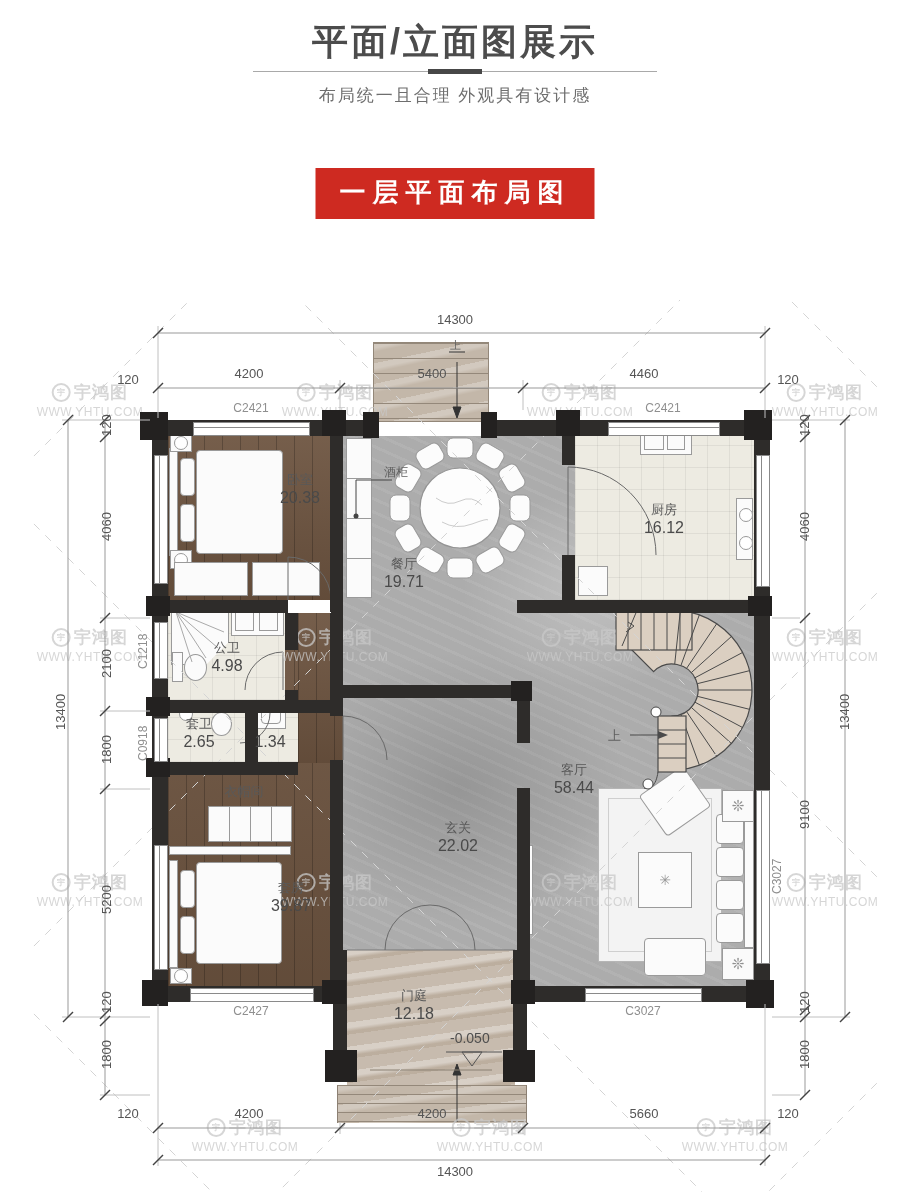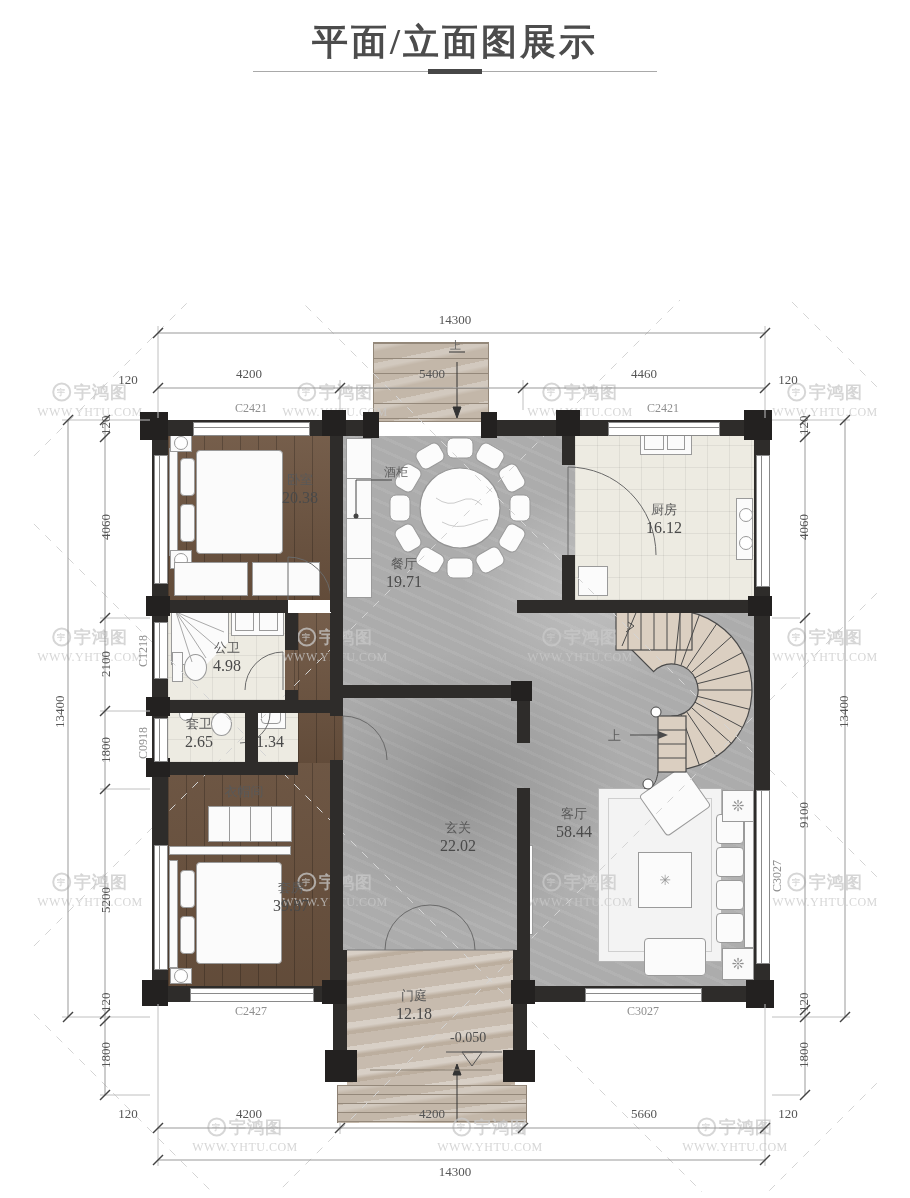--- a/index.html
+++ b/index.html
@@ -1,17 +1,17 @@
 <!DOCTYPE html>
 <html><head>
 <meta charset="utf-8">
 <style>
   html,body{margin:0;padding:0;background:#ffffff;}
   .page{position:relative;width:910px;height:1198px;background:#fff;overflow:hidden;
-        font-family:Liberation Serif, serif;}
+        font-family:Liberation Sans, sans-serif;}
   .abs{position:absolute;}
   
   .title{position:absolute;left:0;top:18px;width:100%;text-align:center;
          font-size:36px;letter-spacing:3px;color:#4c4c4c;font-weight:600;}
   .divider{position:absolute;left:253px;top:71px;width:404px;height:1px;background:#a9a9a9;}
   .divider-core{position:absolute;left:428px;top:69px;width:54px;height:5px;background:#474747;}
   .subtitle{position:absolute;left:0;top:84px;width:100%;text-align:center;
             font-size:17px;letter-spacing:2px;color:#6e6e6e;}
   .banner{position:absolute;left:455px;top:168px;transform:translateX(-50%);
           background:#ce2a21;color:#fff;font-size:26px;font-weight:bold;
@@ -85,20 +85,22 @@
   svg.lay{position:absolute;left:0;top:0;pointer-events:none;}
 </style>
 </head>
 <body>
 
 <div class="page">
 
   <div class="title">平面/立面图展示</div>
   <div class="divider"></div>
   <div class="divider-core"></div>
+  <div class="subtitle">布局统一且合理 外观具有设计感</div>
+  <div class="banner">一层平面布局图</div>
 
   <div>
     <div class="abs floor-gray" style="left:343px;top:436px;width:411px;height:550px;"></div>
     <div class="abs floor-wood" style="left:168px;top:436px;width:162px;height:164px;"></div>
     <div class="abs floor-wood" style="left:168px;top:613px;width:162px;height:373px;"></div>
     <div class="abs floor-wood" style="left:298px;top:613px;width:45px;height:150px;"></div>
     <div class="abs floor-tile" style="left:575px;top:436px;width:179px;height:164px;"></div>
     <div class="abs floor-tile" style="left:168px;top:613px;width:117px;height:87px;"></div>
     <div class="abs floor-tile" style="left:168px;top:713px;width:130px;height:49px;"></div>
     <div class="abs floor-stone" style="left:347px;top:950px;width:168px;height:135px;"></div>
@@ -537,21 +539,21 @@
     <div class="rlabel" style="left:250px;top:732px;width:40px;">
       <span class="num">1.34</span>
       </div>
     <div class="rlabel" style="left:212px;top:784px;width:64px;">
       <span class="cn">衣帽间</span>
       </div>
     <div class="rlabel" style="left:263px;top:880px;width:56px;">
       <span class="cn">套房</span>
         <span class="num">39.87</span>
       </div>
-    <div class="rlabel" style="left:546px;top:762px;width:56px;margin-top:44px;">
+    <div class="rlabel" style="left:546px;top:762px;width:56px;">
       <span class="cn">客厅</span>
         <span class="num">58.44</span>
       </div>
     <div class="rlabel" style="left:430px;top:820px;width:56px;">
       <span class="cn">玄关</span>
         <span class="num">22.02</span>
       </div>
     <div class="rlabel" style="left:386px;top:988px;width:56px;">
       <span class="cn">门庭</span>
         <span class="num">12.18</span>

